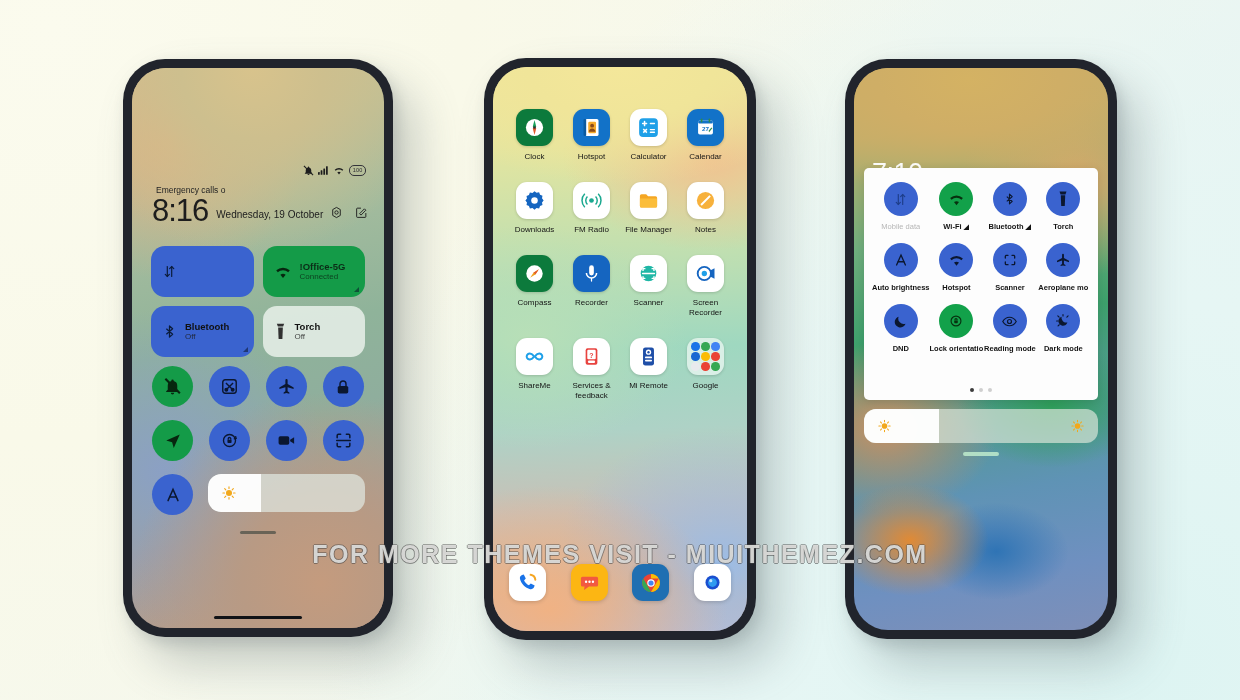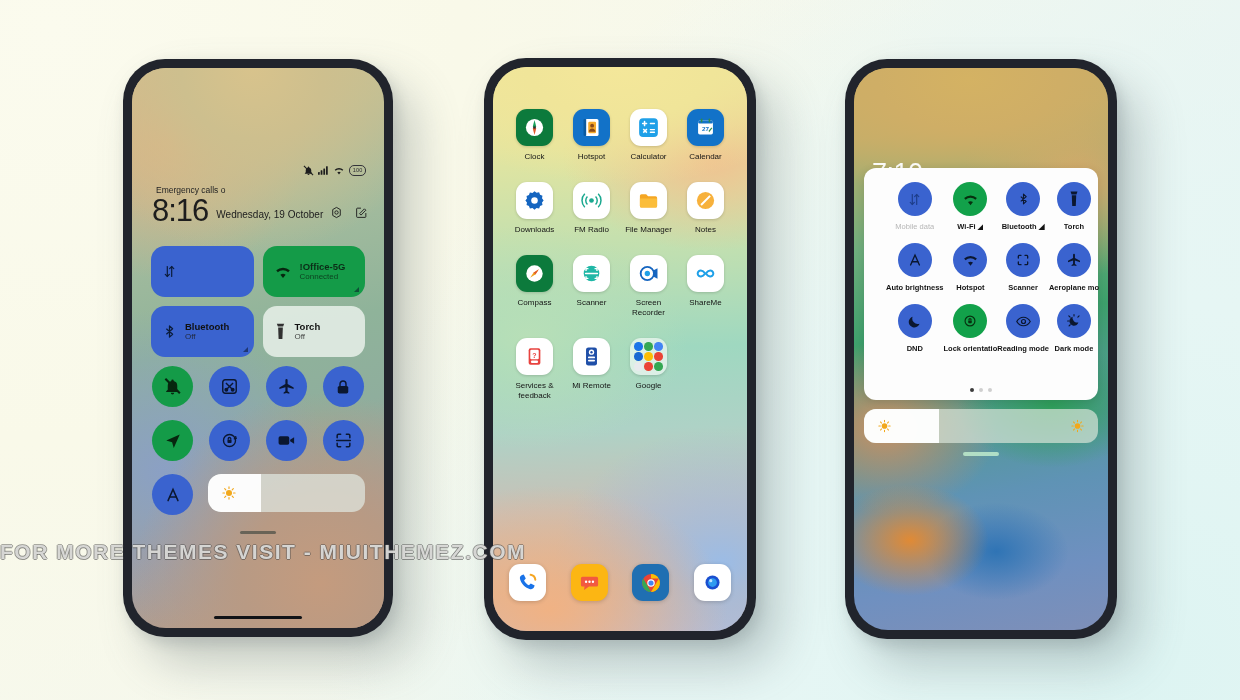--- a/index.html
+++ b/index.html
@@ -139,21 +139,21 @@
 
   
   .r-time { position:absolute; left:18px; top:92px; font-size:27px; font-weight:300;
             color:#fdfdfb; line-height:1; letter-spacing:-.5px; }
   .r-date { position:absolute; left:18px; top:121px; font-size:9px; color:#2b2b24; }
   .r-em   { position:absolute; left:18px; top:134px; font-size:9px; color:#23231c; }
   .r-gear { position:absolute; right:16px; top:118px; color:#1e1e18; }
   .r-sb   { position:absolute; right:14px; top:139px; display:flex; gap:4px; align-items:center; }
 
   .panel { position:absolute; left:10px; right:10px; top:100px; height:232px;
-           background:#fdfdfd; border-radius:12px; padding:14px 22px 0;
+           background:#fdfdfd; border-radius:5px; padding:14px 8px 0;
            box-shadow:0 2px 10px rgba(0,0,0,.12); }
   .pgrid { display:grid; grid-template-columns:repeat(4,1fr); row-gap:12px; }
   .pcell { display:flex; flex-direction:column; align-items:center; }
   .pbtn { width:34px; height:34px; border-radius:50%; background:#3a63cf;
           display:flex; align-items:center; justify-content:center; color:#0b1730; }
   .pbtn.on { background:#12a14a; }
   .plb { margin-top:6px; font-size:7.5px; color:#131313; font-weight:600;
          white-space:nowrap; overflow:hidden; text-overflow:clip; max-width:62px; text-align:center; }
   .plb.off { color:#b6b6b6; font-weight:400; }
   .dots { position:absolute; left:0; right:0; bottom:8px; display:flex;
@@ -166,22 +166,22 @@
               display:flex; align-items:center; position:absolute; }
   .r-bright-fill { position:absolute; left:0; top:0; bottom:0; width:32%;
                    background:rgba(255,255,255,.95); }
   .r-sun-l { position:absolute; left:14px; top:50%; transform:translateY(-50%); }
   .r-sun-r { position:absolute; right:14px; top:50%; transform:translateY(-50%); }
   .r-handle { position:absolute; left:50%; transform:translateX(-50%); top:384px;
               width:36px; height:3.5px; border-radius:2px; background:rgba(190,235,205,.85); }
 
   
   .watermark {
-    position:absolute; left:0; right:0; top:540px; text-align:left;
-    font-size:21px; font-weight:700; letter-spacing:1.5px;
+    position:absolute; left:0; right:0; top:540px; text-align:center;
+    font-size:25px; font-weight:700; letter-spacing:1.5px;
     color:rgba(246,246,244,.80);
     text-shadow: 0 1px 0 rgba(70,70,70,.55), 0 -1px 0 rgba(70,70,70,.45),
                  1px 0 0 rgba(70,70,70,.45), -1px 0 0 rgba(70,70,70,.45);
     pointer-events:none; z-index:50;
   }
   svg { display:block; }
 </style>
 </head>
 <body>
 
@@ -484,20 +484,30 @@
       <span class="app-ic" style="background:#0c7a3c">
         <svg width="25" height="25" viewBox="0 0 32 32">
               <circle cx="16" cy="16" r="10.5" fill="#fff"></circle>
               <path d="M21.5 10.5L17.4 17l-6.9 4.5L14.6 15z" fill="#f0a21e"></path>
               <path d="M21.5 10.5L17.4 17 14.6 15z" fill="#e2582c"></path>
             </svg>
       </span>
       <span class="app-lb">Compass</span>
     </div>
 
+    <div class="app">
+      <span class="app-ic" style="background:#1565c0">
+        <svg width="25" height="25" viewBox="0 0 32 32" fill="#fff">
+              <rect x="13" y="5.5" width="6" height="13" rx="3"></rect>
+              <path d="M9.5 15.2a6.5 6.5 0 0 0 13 0" fill="none" stroke="#fff" stroke-width="2"></path>
+              <rect x="15.2" y="21.5" width="1.6" height="5" rx=".8"></rect>
+            </svg>
+      </span>
+      <span class="app-lb">Recorder</span>
+    </div>
 
     <div class="app">
       <span class="app-ic" style="background:#fff">
         <svg width="25" height="25" viewBox="0 0 32 32">
               <circle cx="16" cy="16" r="10" fill="#1fb7a6"></circle>
               <g fill="none" stroke="#fff" stroke-width="1.8" stroke-linecap="round">
                 <path d="M9 12V9.8h2.4M20.6 9.8H23V12M23 20v2.2h-2.4M11.4 22.2H9V20"></path>
                 <path d="M8.4 16h15.2"></path>
               </g>
             </svg>

